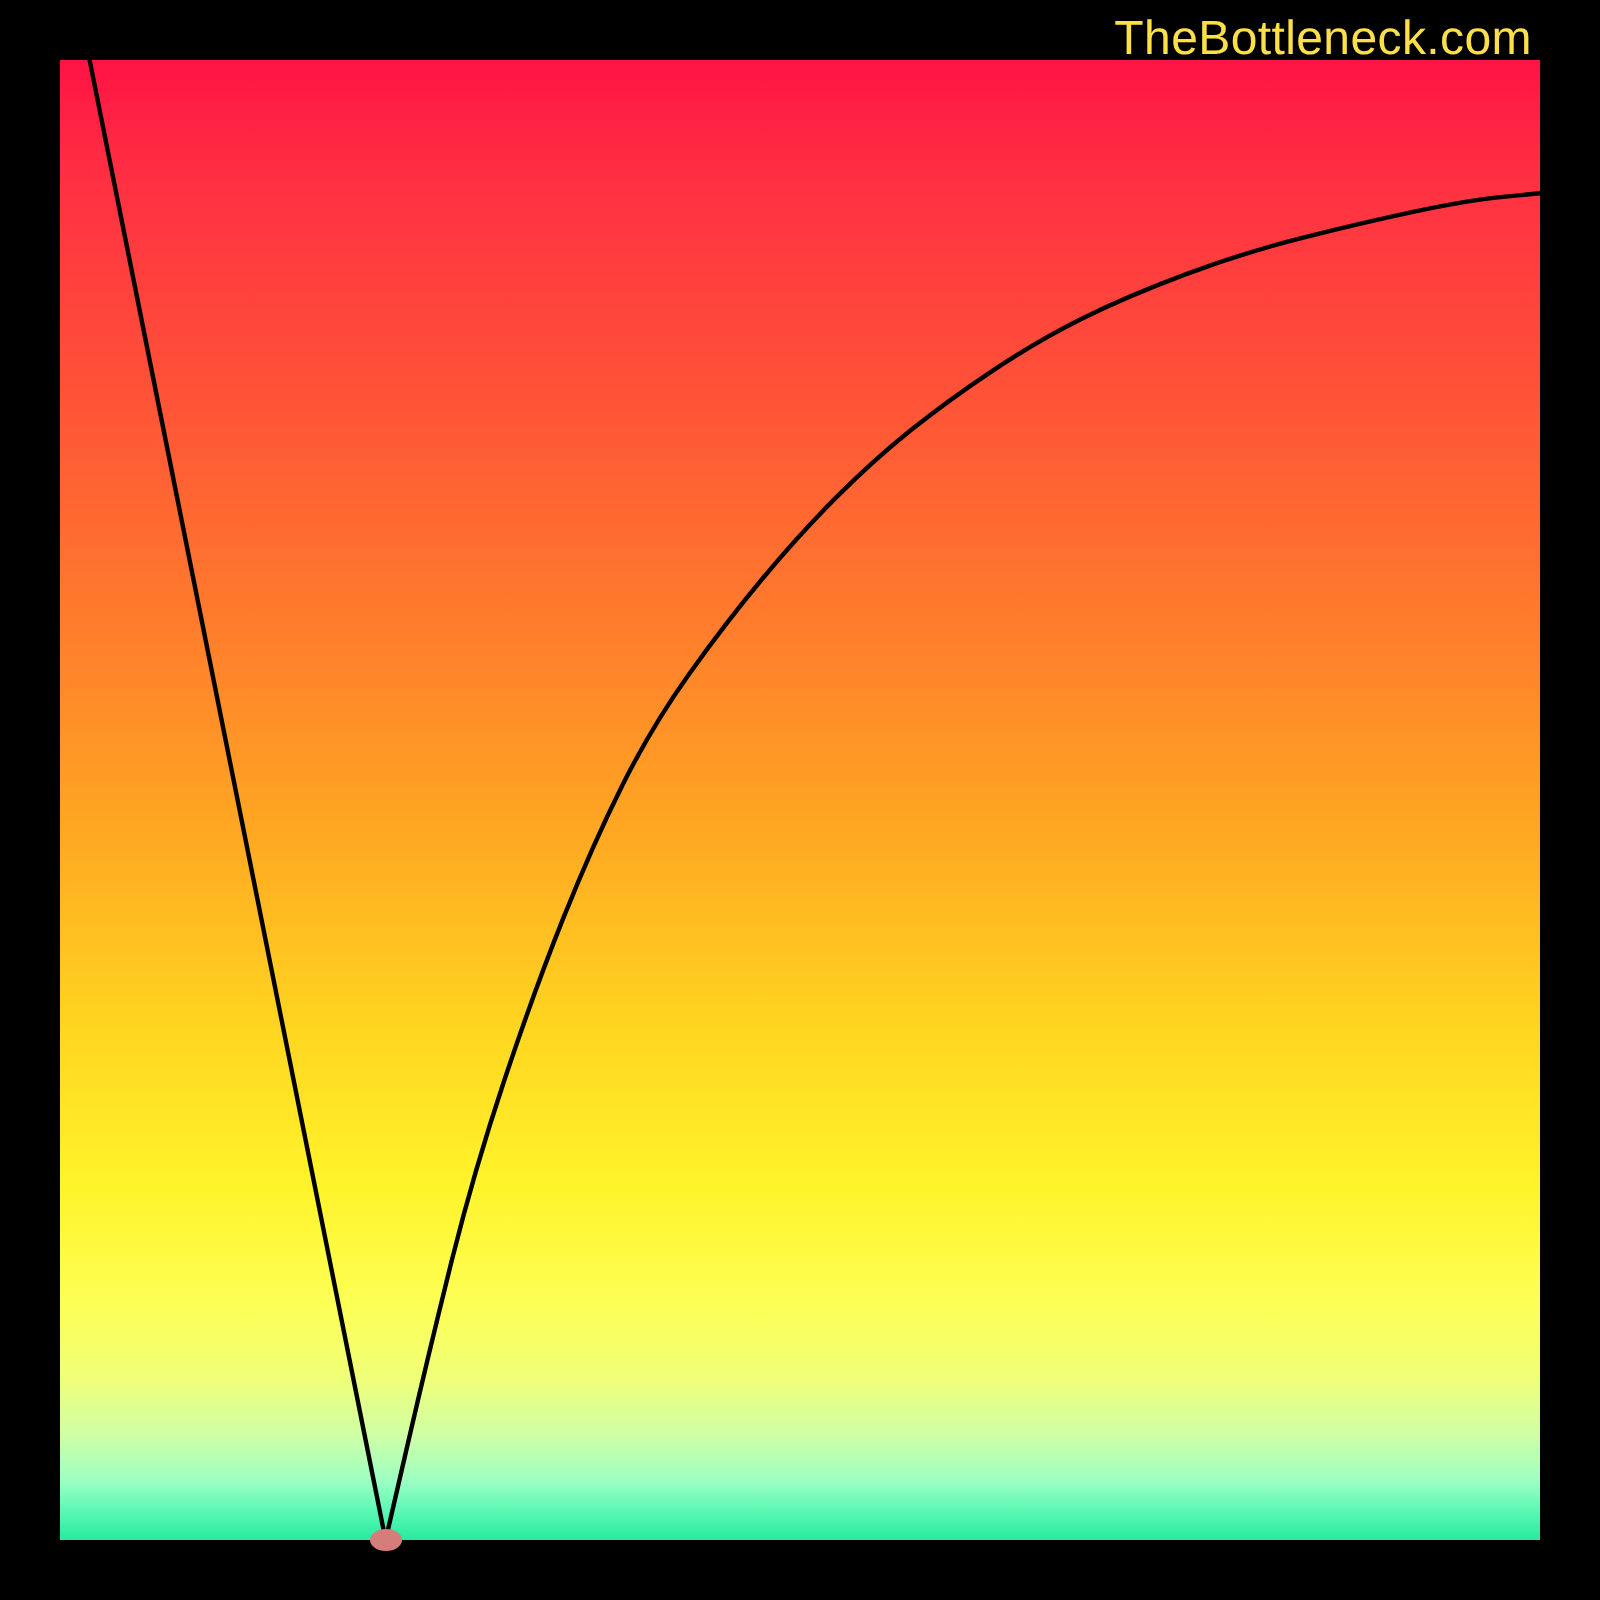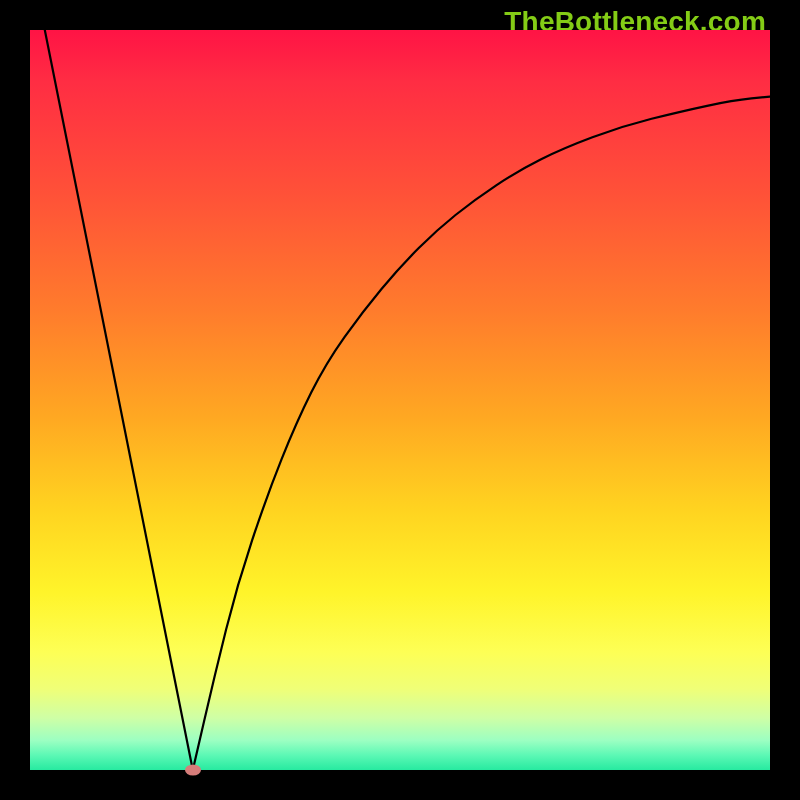--- a/index.html
+++ b/index.html
@@ -40,23 +40,23 @@
       #ceffa6 93%,
       #9cffc2 96%,
       #5cf8b5 98%,
       #27eaa0 100%
     );
   }
   .watermark {
     position: absolute;
     top: 6px;
     right: 34px;
-    color: #84cc16;
-    font-size: 28px;
-    font-weight: 700;
+    color: #fde047;
+    font-size: 24px;
+    font-weight: 400;
     letter-spacing: 0.2px;
   }
   svg.curve {
     position: absolute;
     top: 0;
     left: 0;
     width: 740px;
     height: 740px;
   }
   .marker {

